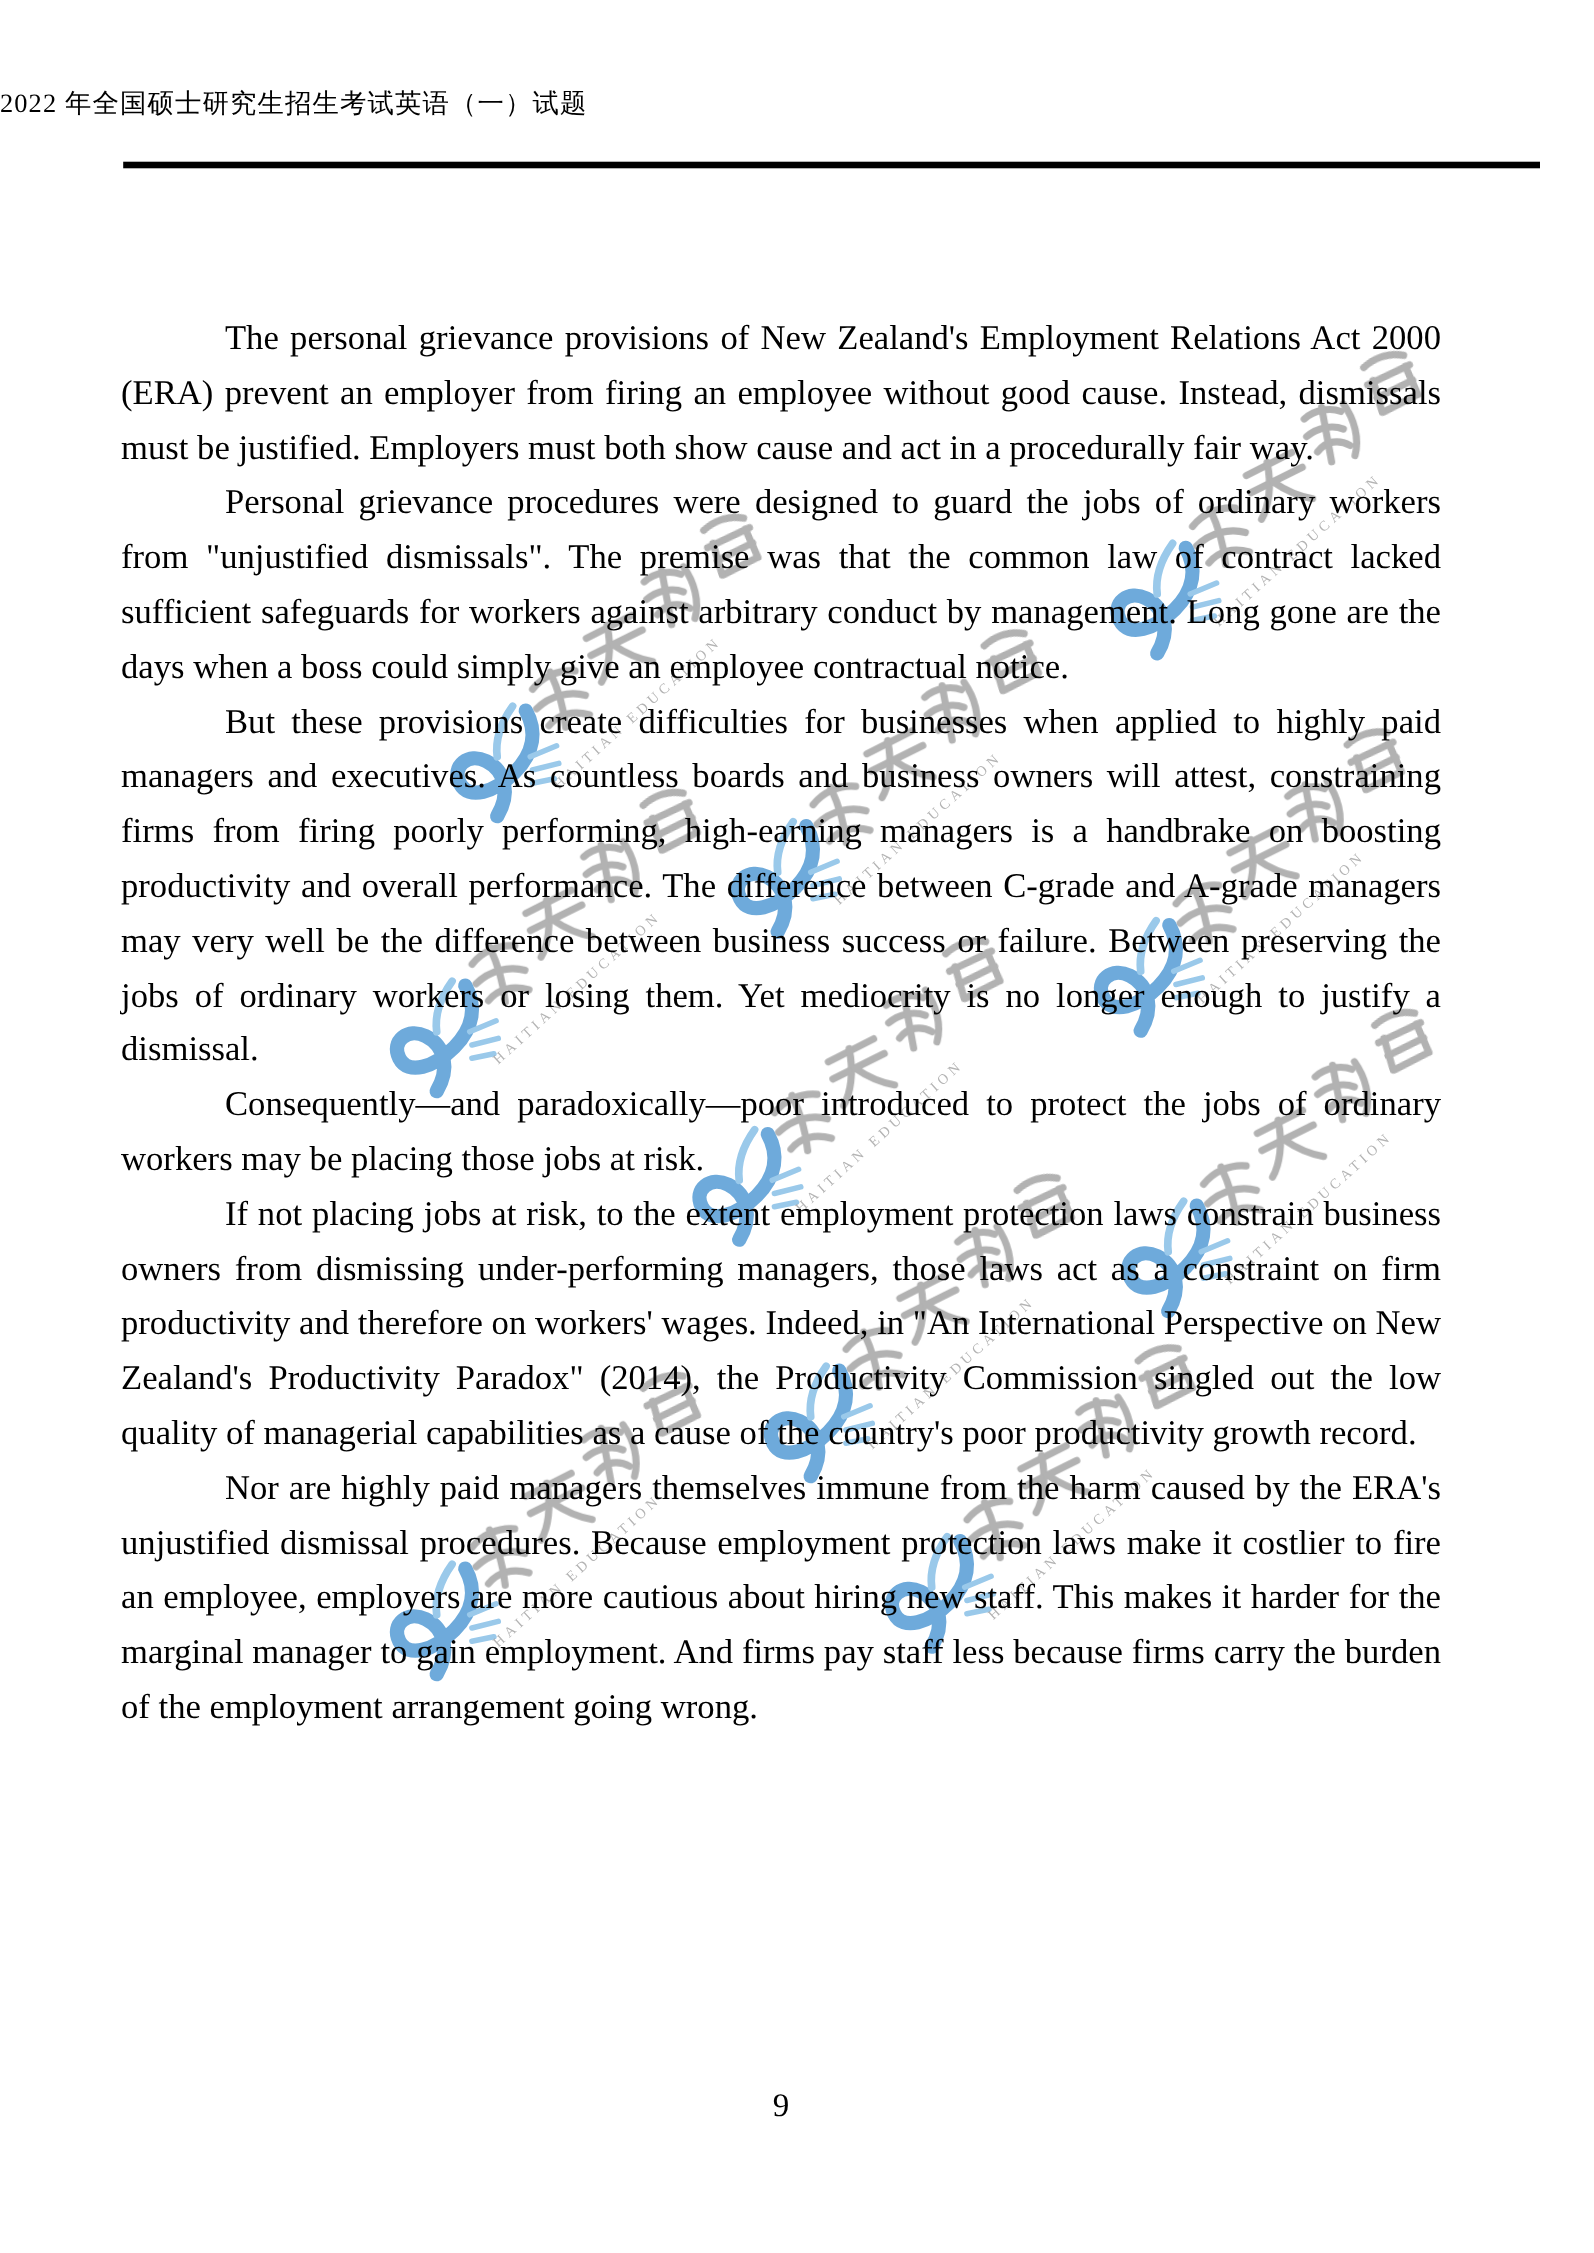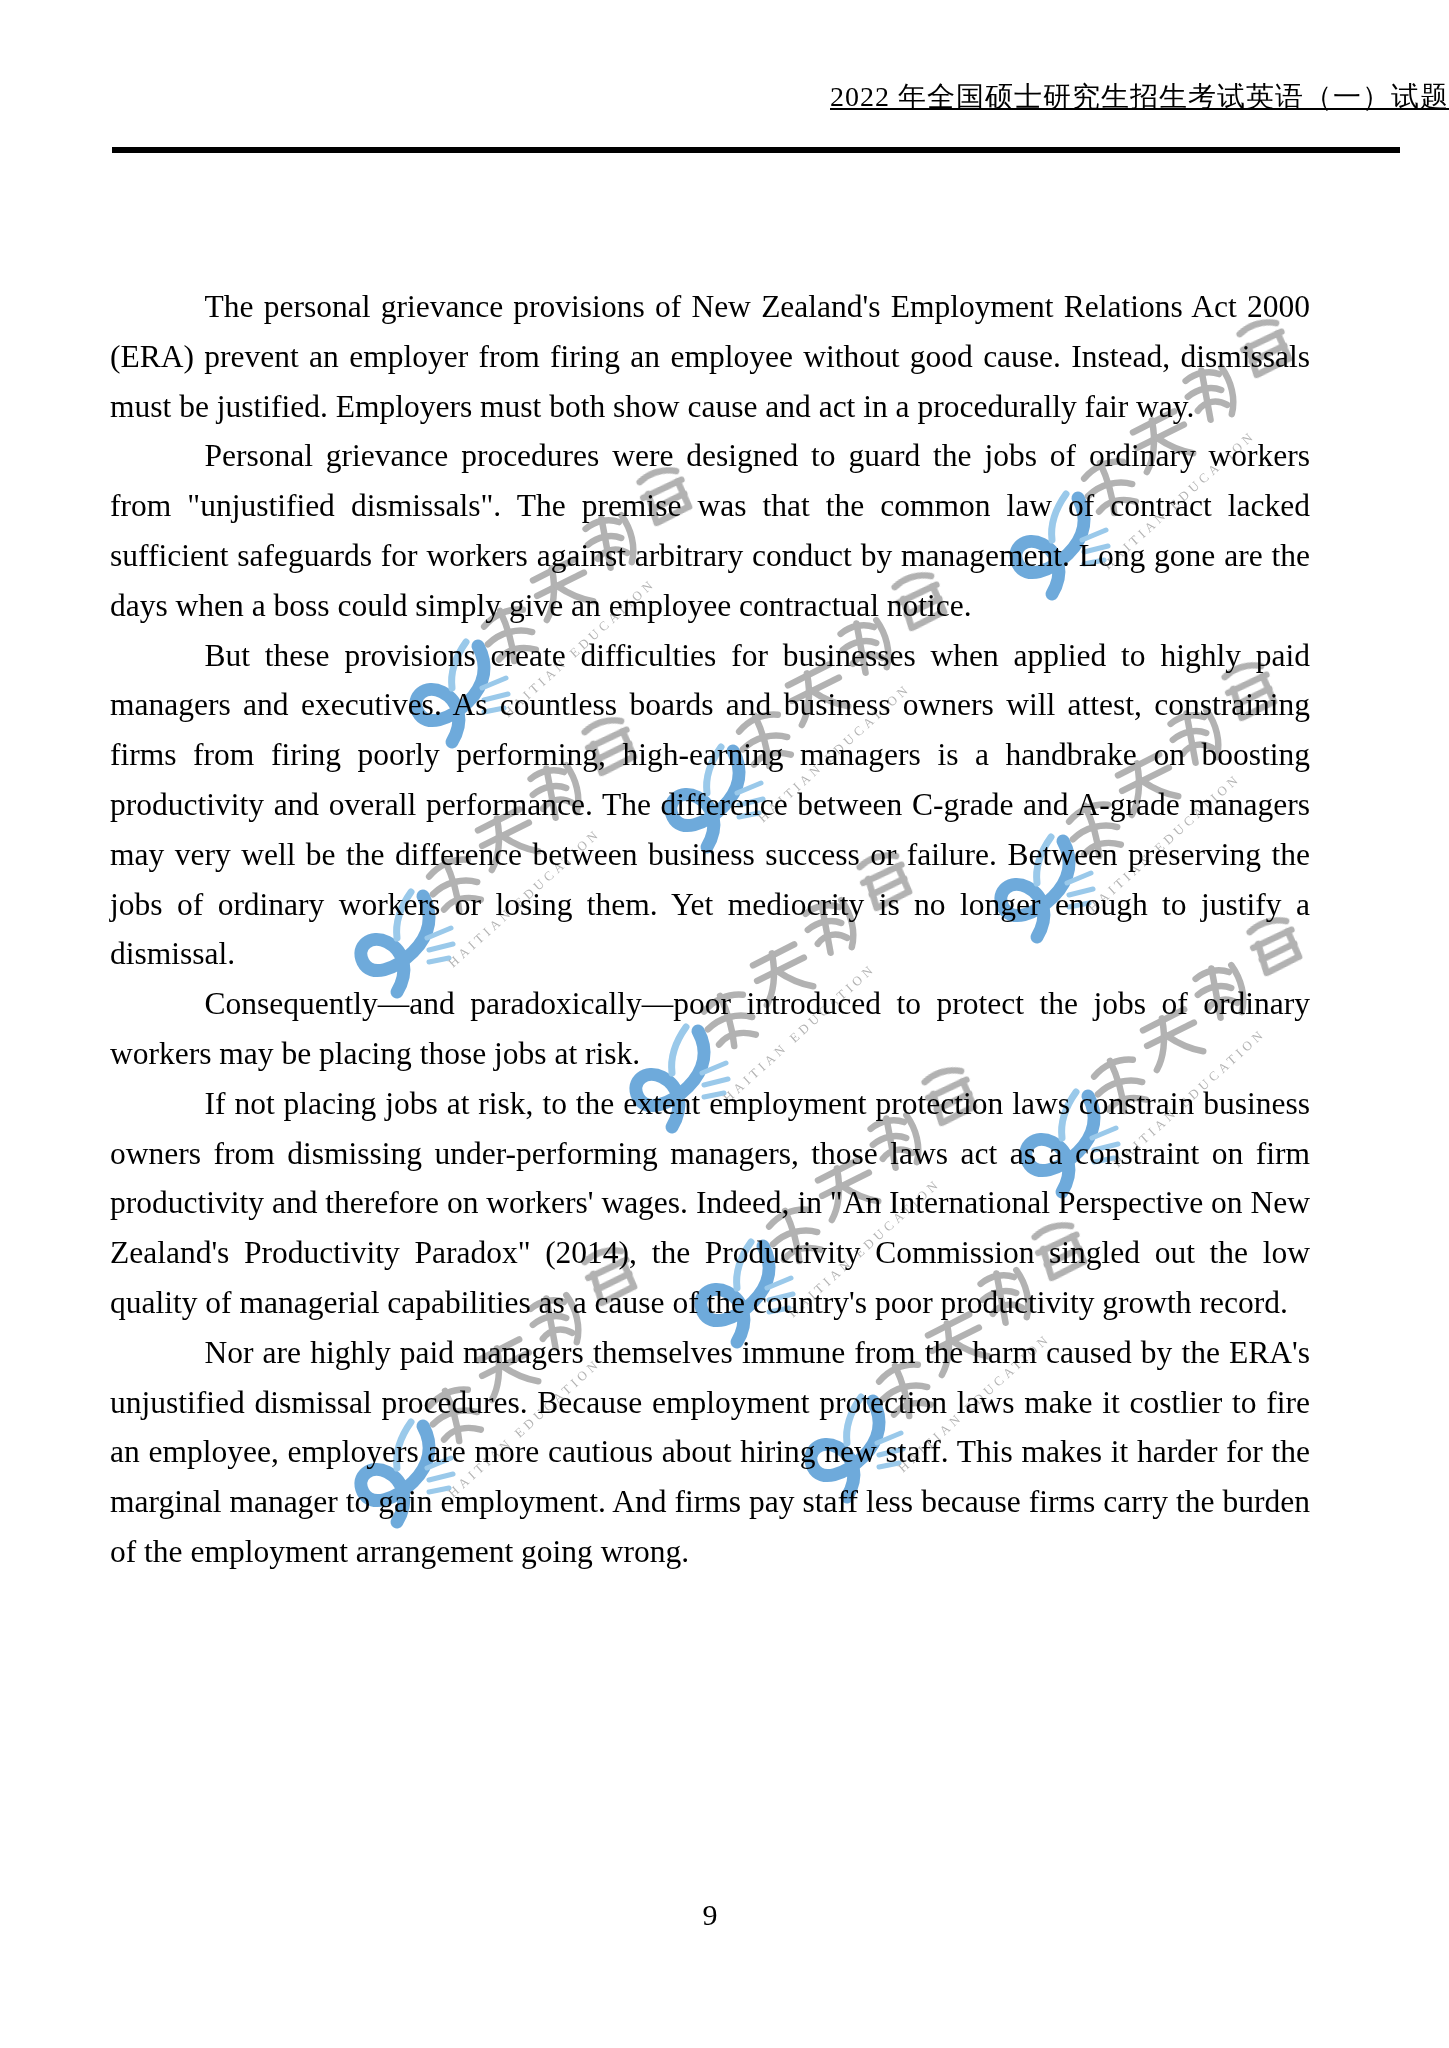--- a/index.html
+++ b/index.html
@@ -8,25 +8,24 @@
     background:#ffffff;
     font-family:"Liberation Serif","DejaVu Serif",serif;
     color:#000;
     overflow:hidden;
     position:relative;
   }
   .page{position:absolute;inset:0;}
   
   .header-title{
     position:absolute;top:78px;left:0;width:100%;
-    text-align:right;
-    font-size:28px;
+    text-align:left;
+    font-size:24px;
     letter-spacing:1px;
     color:#000;
-    text-decoration:underline;
   }
   .header-rule{
     position:absolute;top:147px;left:112px;width:1288px;height:6px;
     background:#000;
   }
   
   .doc-title{
     position:absolute;top:186px;left:0;width:100%;
     margin:0;text-align:center;
     font-size:43px;font-weight:bold;

